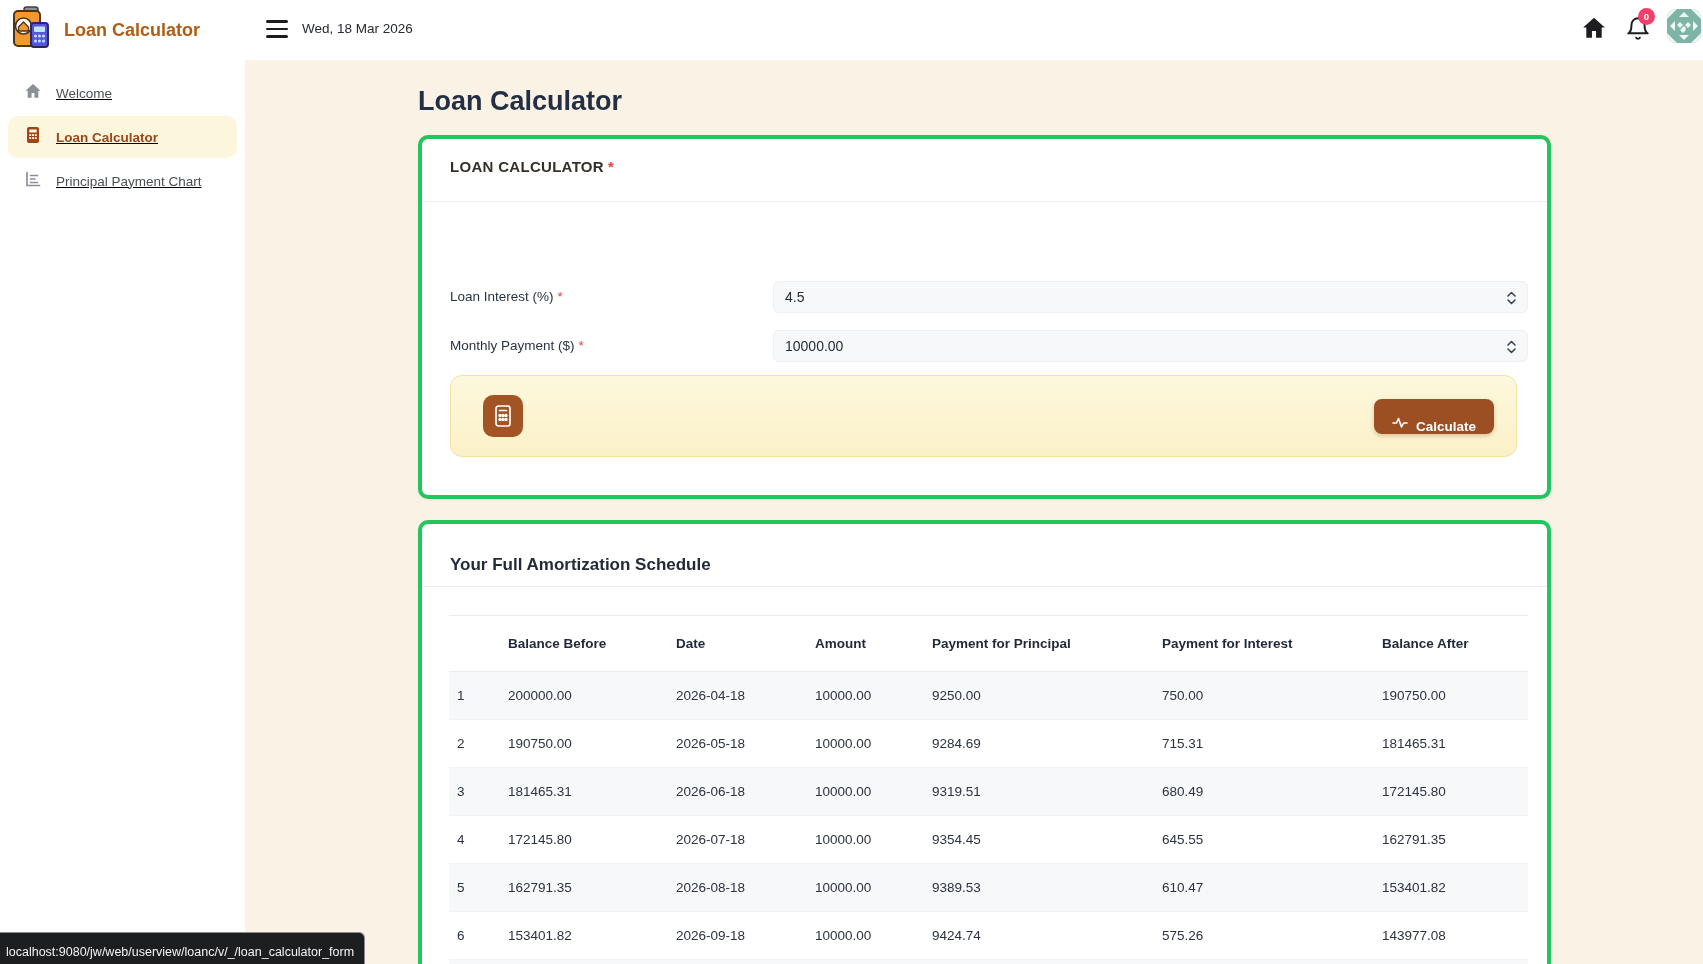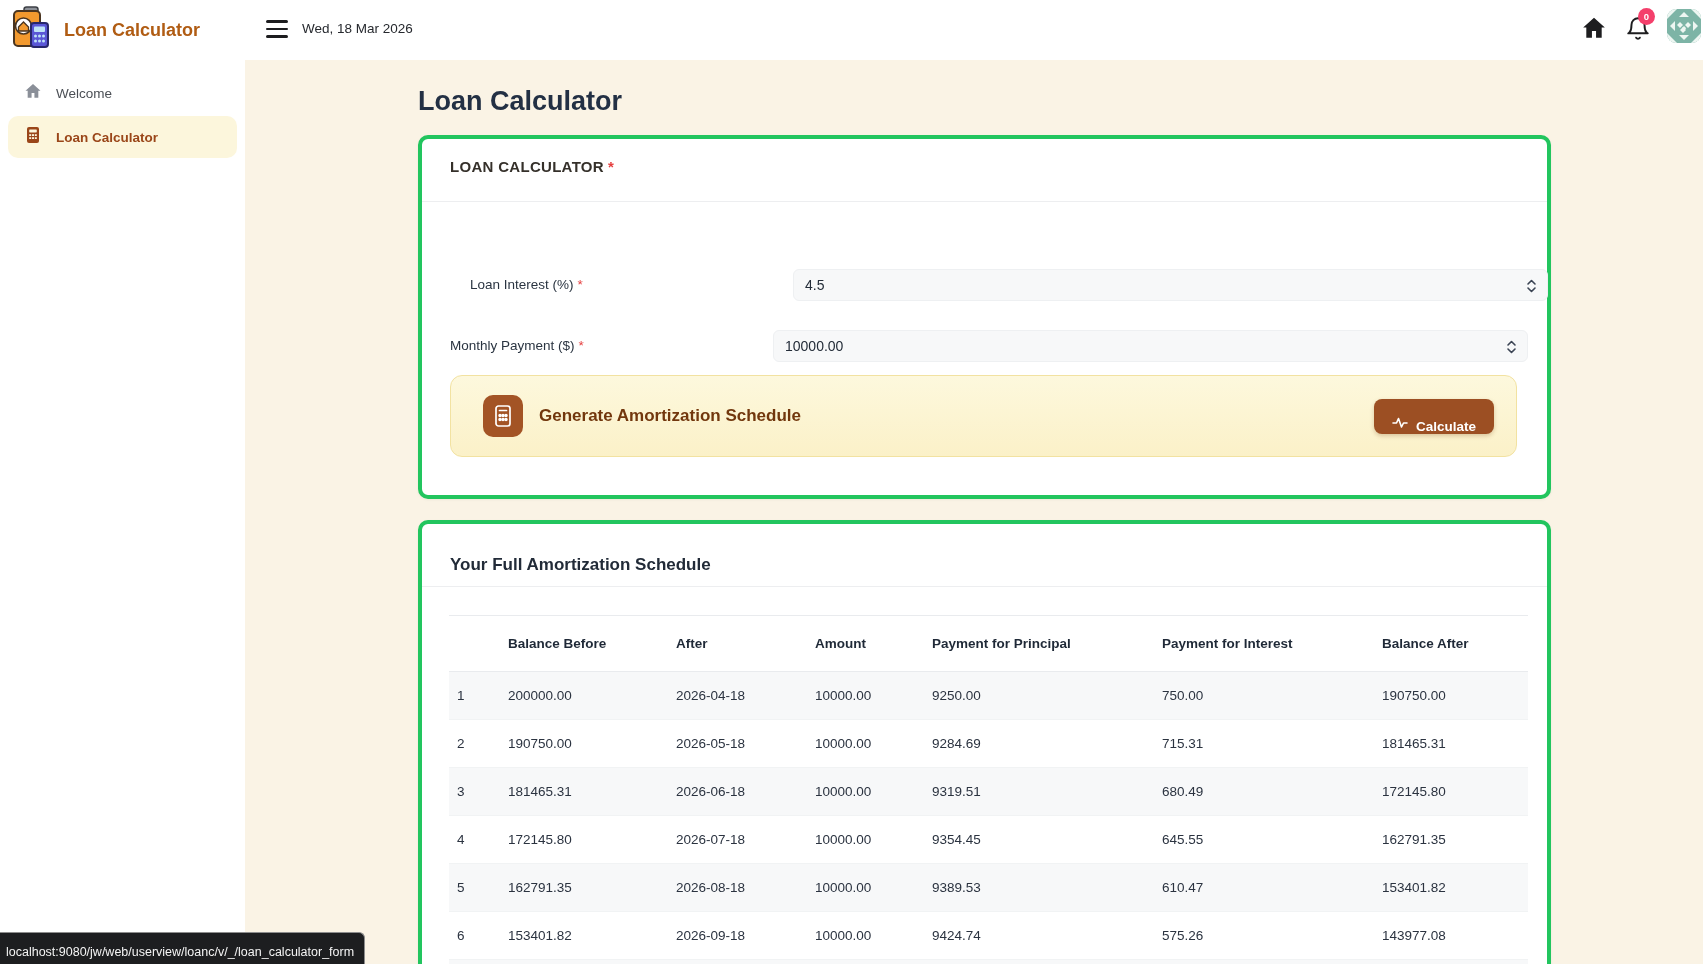--- a/index.html
+++ b/index.html
@@ -11,21 +11,21 @@
   .brand-title { font-size:18px; font-weight:bold; color:#b05c13; }
   .hamburger { position:absolute; left:266px; top:20px; width:22px; height:18px; display:flex; flex-direction:column; justify-content:space-between; cursor:pointer; }
   .hamburger span { display:block; height:2.6px; background:#1d1d1f; border-radius:2px; }
   .header-date { position:absolute; left:302px; top:21px; font-size:13.5px; color:#26292e; }
   .hdr-home { position:absolute; left:1581px; top:15px; width:26px; height:26px; cursor:pointer; }
   .hdr-bell { position:absolute; left:1625px; top:16px; width:26px; height:26px; cursor:pointer; }
   .bell-badge { position:absolute; left:1638px; top:8px; min-width:17px; height:17px; background:#f43f6b; color:#fff; border-radius:50%; font-size:9.5px; font-weight:bold; display:flex; align-items:center; justify-content:center; }
   .avatar { position:absolute; left:1667px; top:9px; width:34px; height:34px; border-radius:9px; overflow:hidden; cursor:pointer; }
 
   
-  .sidebar { position:absolute; left:0; top:60px; width:245px; height:904px; background:#fff; padding-top:10px; }
+  .sidebar { position:absolute; left:0; top:60px; width:245px; height:904px; background:#fff; padding-top:10px;text-decoration:underline; }
   .side-item { margin:2px 8px; height:42px; border-radius:10px; display:flex; align-items:center; padding-left:16px; gap:14px; cursor:pointer; }
   .side-item .lbl { font-size:13.5px; color:#4b4f55; }
   .side-item.active { background:#fcf6dc; }
   .side-item.active .lbl { color:#9a4619; font-weight:bold; }
 
   
   .content { position:absolute; left:245px; top:60px; width:1458px; height:904px; background:#faf3e5; overflow:hidden; }
   .page-title { position:absolute; left:173px; top:26px; font-size:27px; font-weight:800; color:#233044; }
 
   .card { position:absolute; left:173px; width:1133px; background:#fff; border:4px solid #22c55e; border-radius:10px; box-shadow:0 1px 3px rgba(40,30,10,.05); }
@@ -144,33 +144,44 @@
             <rect x="8" y="8.2" width="2" height="1.8"></rect>
             <rect x="10.8" y="8.2" width="2" height="1.8"></rect>
           <rect x="5.2" y="11.2" width="2" height="1.8"></rect>
             <rect x="8" y="11.2" width="2" height="1.8"></rect>
             <rect x="10.8" y="11.2" width="2" height="1.8"></rect>
         </g>
       </svg>
     </span>
     <span class="lbl">Loan Calculator</span>
   </div>
+  <div class="side-item">
+    <span>
+      <svg width="18" height="18" viewBox="0 0 18 18" fill="none" stroke="#8a8f98" stroke-width="1.7" stroke-linecap="round">
+        <path d="M3 2.5 V15.5 H15.5"></path>
+          <path d="M6.5 5.5 H13.5"></path>
+          <path d="M6.5 9 H11"></path>
+          <path d="M6.5 12.5 H13.5"></path>
+      </svg>
+    </span>
+    <span class="lbl">Principal Payment Chart</span>
+  </div>
 </div>
 
 <div class="content">
   <div class="page-title">Loan Calculator</div>
 
   <div class="card card1">
     <div class="card-title1">
       <span>LOAN CALCULATOR</span><span class="req">*</span>
     </div>
     <div class="card-div"></div>
 
 
-    <div class="frow" style="top:130px; width:100%;margin-left:20px;">
+    <div class="frow" style="top:142px; width:100%;">
       <div class="flabel">
         <span>Loan Interest (%)</span><span class="req">*</span>
       </div>
       <div class="finput">
         <input type="text" value="4.5" style="">
         <div class="stepper">
           <svg width="11" height="16" viewBox="0 0 11 16" fill="none" stroke="#3b4454" stroke-width="1.6" stroke-linecap="round" stroke-linejoin="round">
               <path d="M2 6 L5.5 2.5 L9 6"></path>
               <path d="M2 10 L5.5 13.5 L9 10"></path>
             </svg>
@@ -200,21 +211,20 @@
           <path d="M7.5 6.5 H14.5"></path>
           <circle cx="8" cy="11.5" r="0.9" fill="#fff"></circle>
             <circle cx="11" cy="11.5" r="0.9" fill="#fff"></circle>
             <circle cx="14" cy="11.5" r="0.9" fill="#fff"></circle>
           <circle cx="8" cy="15.5" r="0.9" fill="#fff"></circle>
             <circle cx="11" cy="15.5" r="0.9" fill="#fff"></circle>
             <circle cx="14" cy="15.5" r="0.9" fill="#fff"></circle>
         </svg>
       </div>
       <div class="banner-text">
-        <div class="banner-title">Generate Amortization Schedule</div>
       </div>
       <button class="calc-btn">
         <span>
           <svg width="16" height="16" viewBox="0 0 16 16" fill="none" stroke="#fff" stroke-width="1.6" stroke-linecap="round" stroke-linejoin="round">
               <path d="M1 8 H4.5 L6.5 3.5 L9.5 12 L11.5 8 H15"></path>
             </svg>
         </span>
         <span>Calculate</span>
       </button>
     </div>
@@ -231,21 +241,21 @@
           <col style="width:139px">
           <col style="width:117px">
           <col style="width:230px">
           <col style="width:220px">
           <col style="width:154px">
       </colgroup>
       <thead>
         <tr>
           <th></th>
           <th>Balance Before</th>
-          <th>After</th>
+          <th>Date</th>
           <th>Amount</th>
           <th>Payment for Principal</th>
           <th>Payment for Interest</th>
           <th>Balance After</th>
         </tr>
       </thead>
       <tbody>
         <tr>
           <td>1</td>
           <td>200000.00</td>

